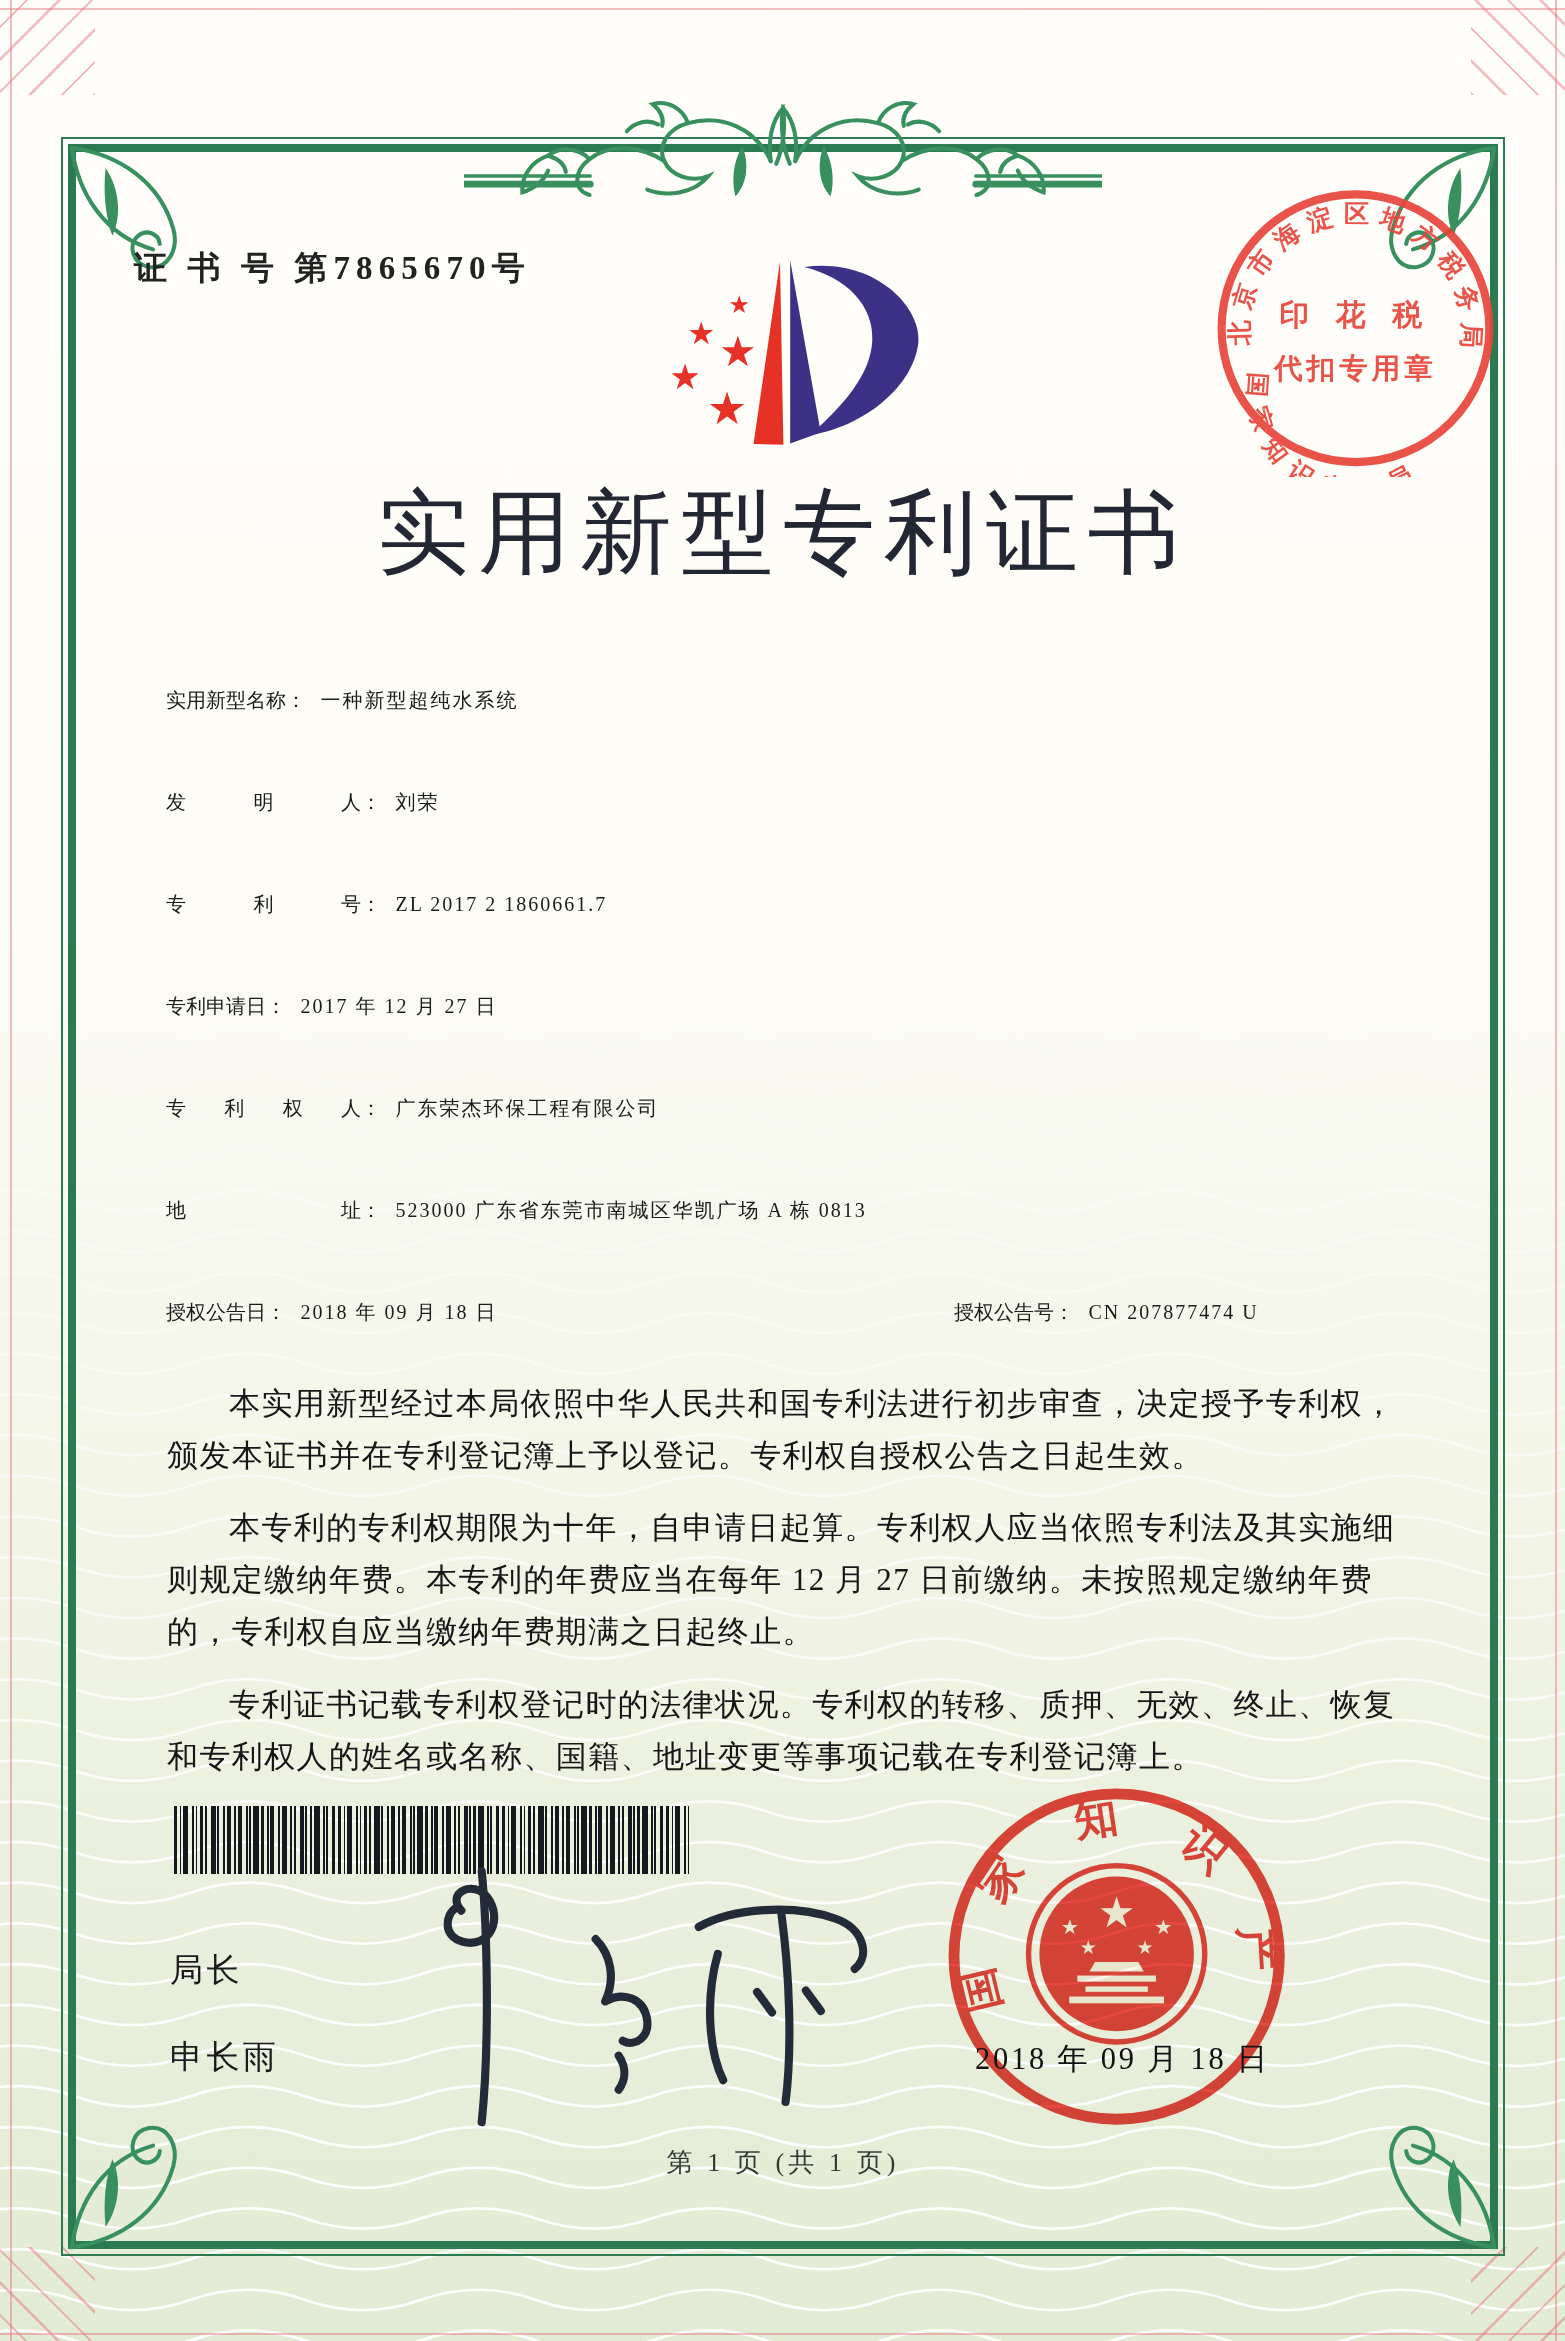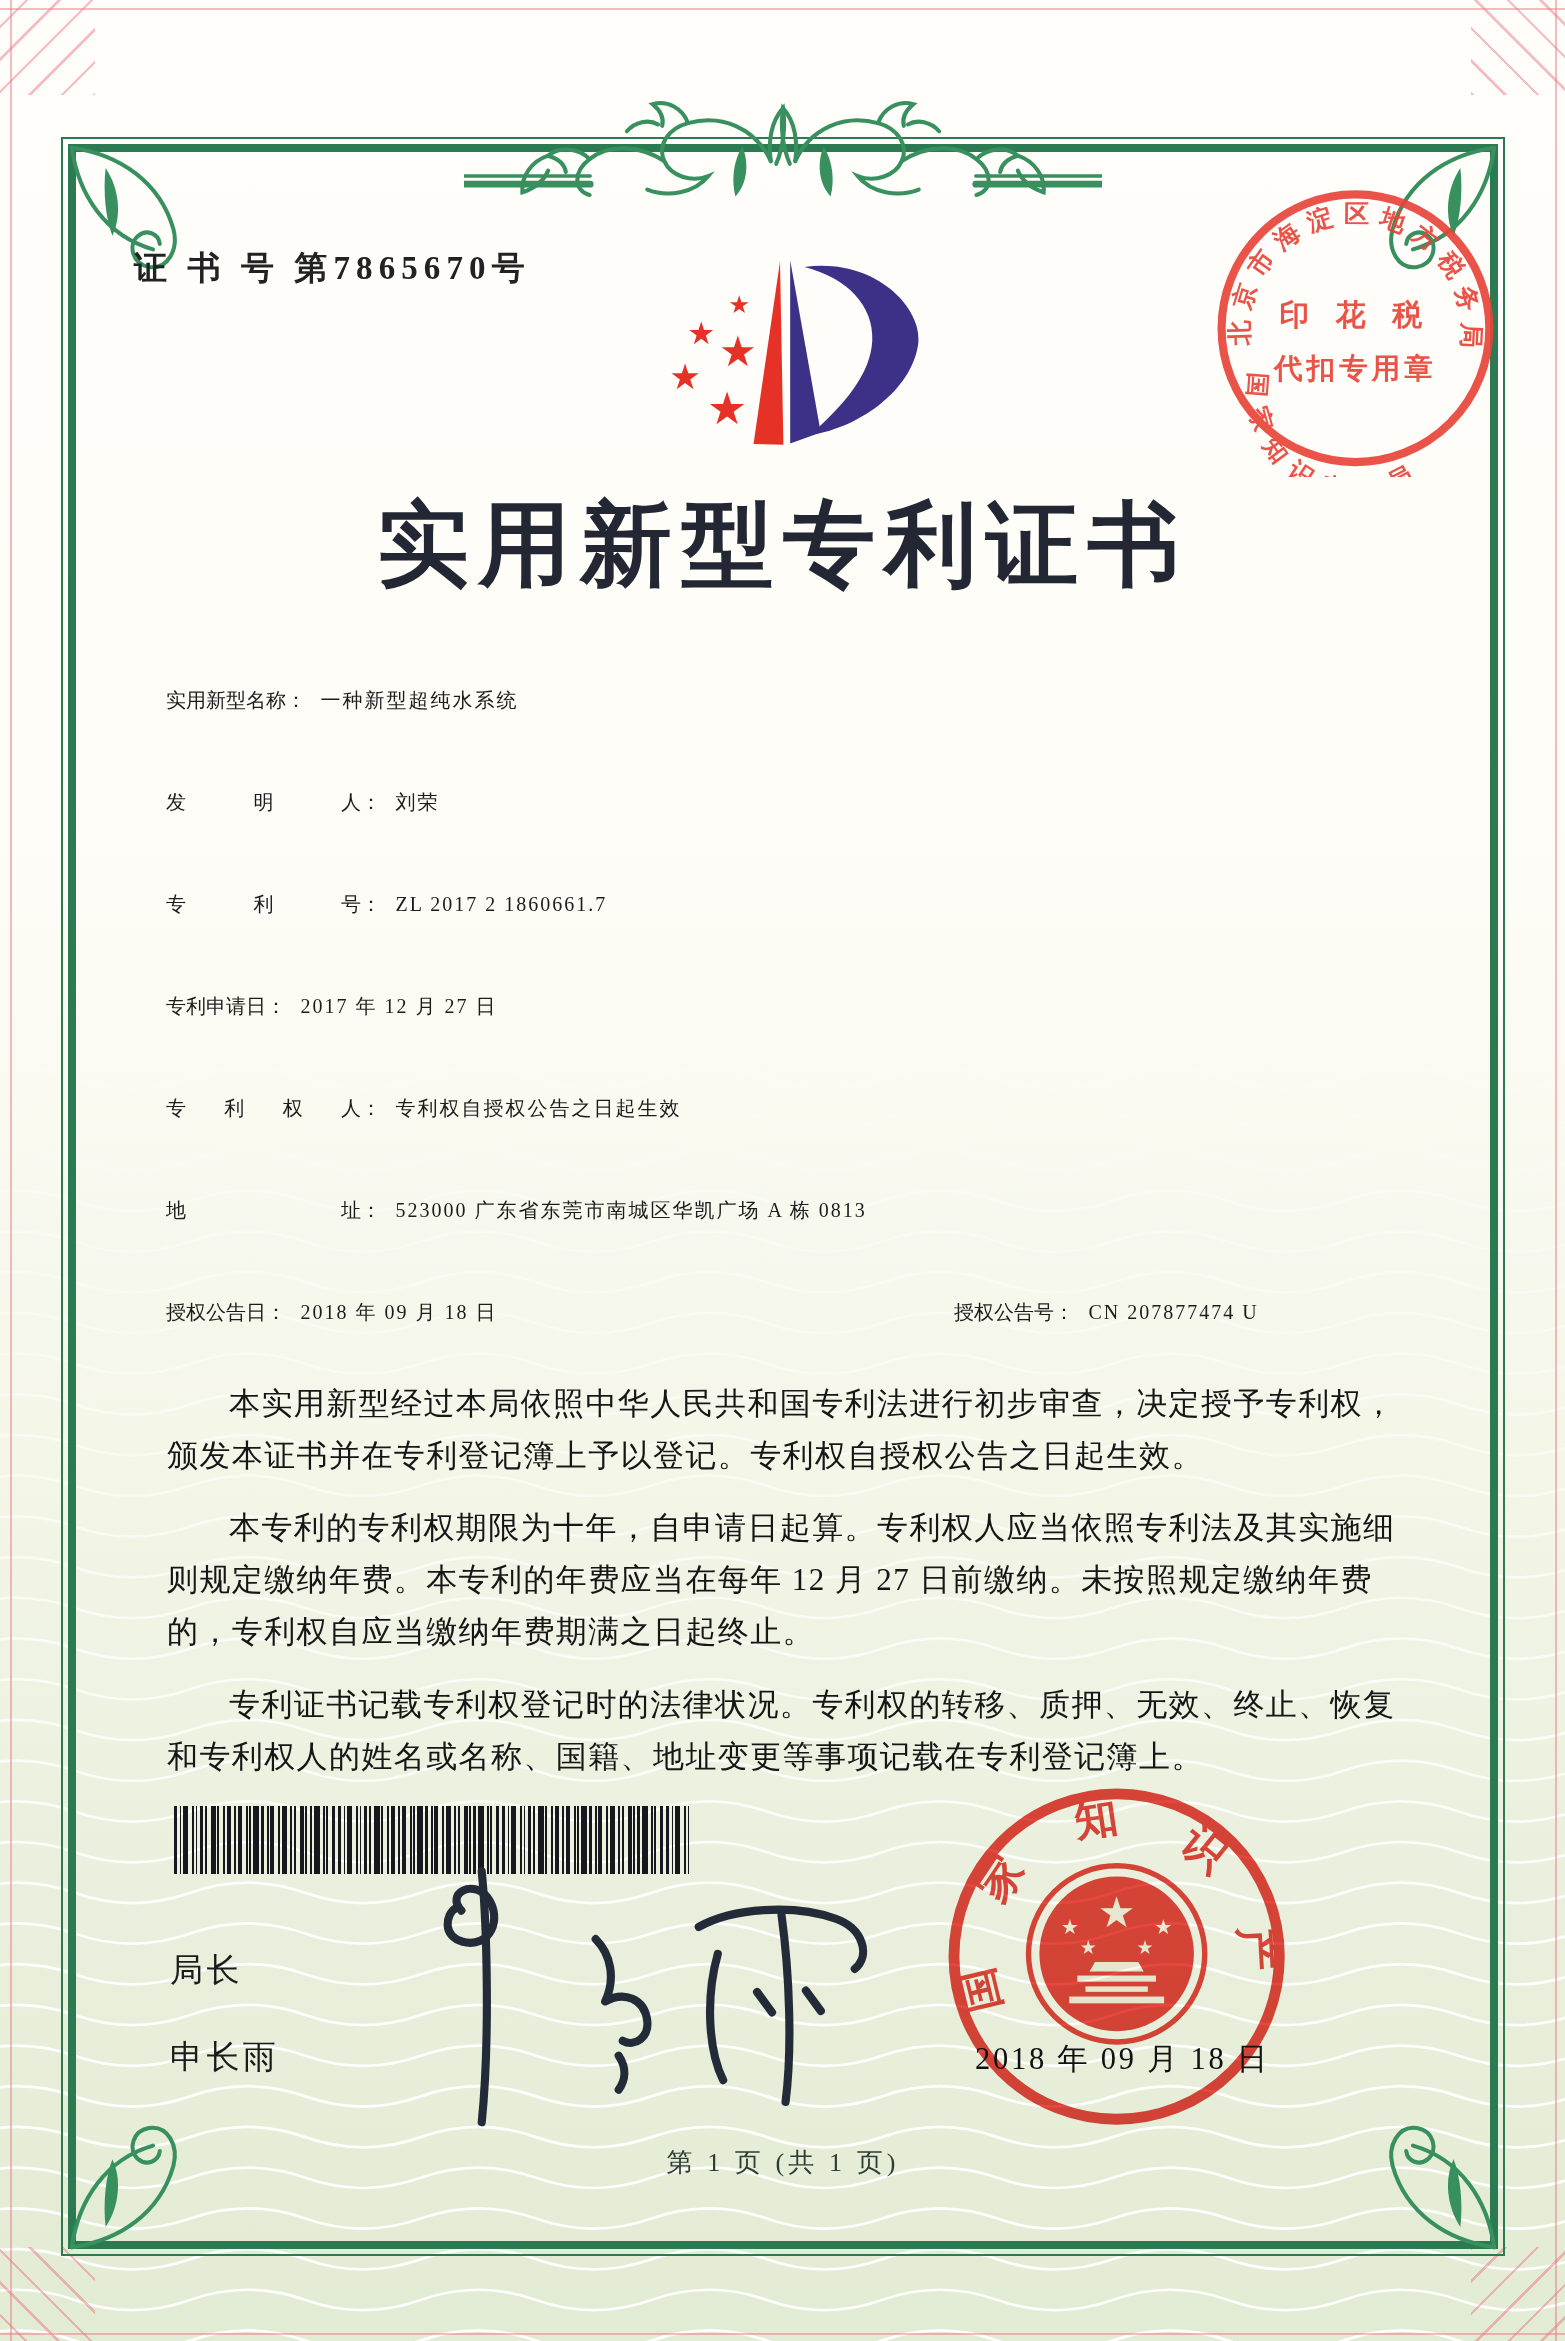--- a/index.html
+++ b/index.html
@@ -28,22 +28,22 @@
   .frame-inner{
     position:absolute;left:4.7px;top:4.7px;right:4.7px;bottom:4.7px;
     border:8.8px solid #2c7a52;box-sizing:border-box;
   }
 
   
   .cert-no{
     position:absolute;left:134px;top:246px;font-size:33px;letter-spacing:6.1px;color:#222;font-weight:bold;
   }
   .title{
-    position:absolute;left:0;top:483px;width:100%;text-align:center;
-    font-size:92px;font-weight:700;letter-spacing:9.5px;color:#232733;
+    position:absolute;left:0;top:471px;width:100%;text-align:center;
+    font-size:92px;font-weight:400;letter-spacing:9.5px;color:#232733;
   }
 
   
   .fields{position:absolute;left:166px;top:687px;width:1275px;font-size:20px;}
   .frow{height:102px;position:relative;white-space:nowrap;}
   .flabel{display:inline-block;vertical-align:top;color:#1b1b1b;}
   .flabel.j{width:195px;text-align:justify;text-align-last:justify;}
   .colon{display:inline-block;}
   .fval{display:inline-block;margin-left:9.5px;letter-spacing:2px;}
   .frow .right-group{position:absolute;left:788px;top:0;}
@@ -220,21 +220,21 @@
     <div class="frow">
       <span class="flabel j">专利号</span><span class="colon">：</span>
       <span class="fval">ZL 2017 2 1860661.7</span>
     </div>
     <div class="frow">
       <span class="flabel">专利申请日</span><span class="colon">：</span>
       <span class="fval">2017 年 12 月 27 日</span>
     </div>
     <div class="frow">
       <span class="flabel j">专利权人</span><span class="colon">：</span>
-      <span class="fval">专利权自授权公告之日起生效</span>
+      <span class="fval">广东荣杰环保工程有限公司</span>
     </div>
     <div class="frow">
       <span class="flabel j">地址</span><span class="colon">：</span>
       <span class="fval">523000 广东省东莞市南城区华凯广场 A 栋 0813</span>
     </div>
     <div class="frow">
       <span class="flabel">授权公告日</span><span class="colon">：</span>
       <span class="fval">2018 年 09 月 18 日</span>
       <span class="right-group">
         <span class="flabel">授权公告号</span><span class="colon">：</span>

